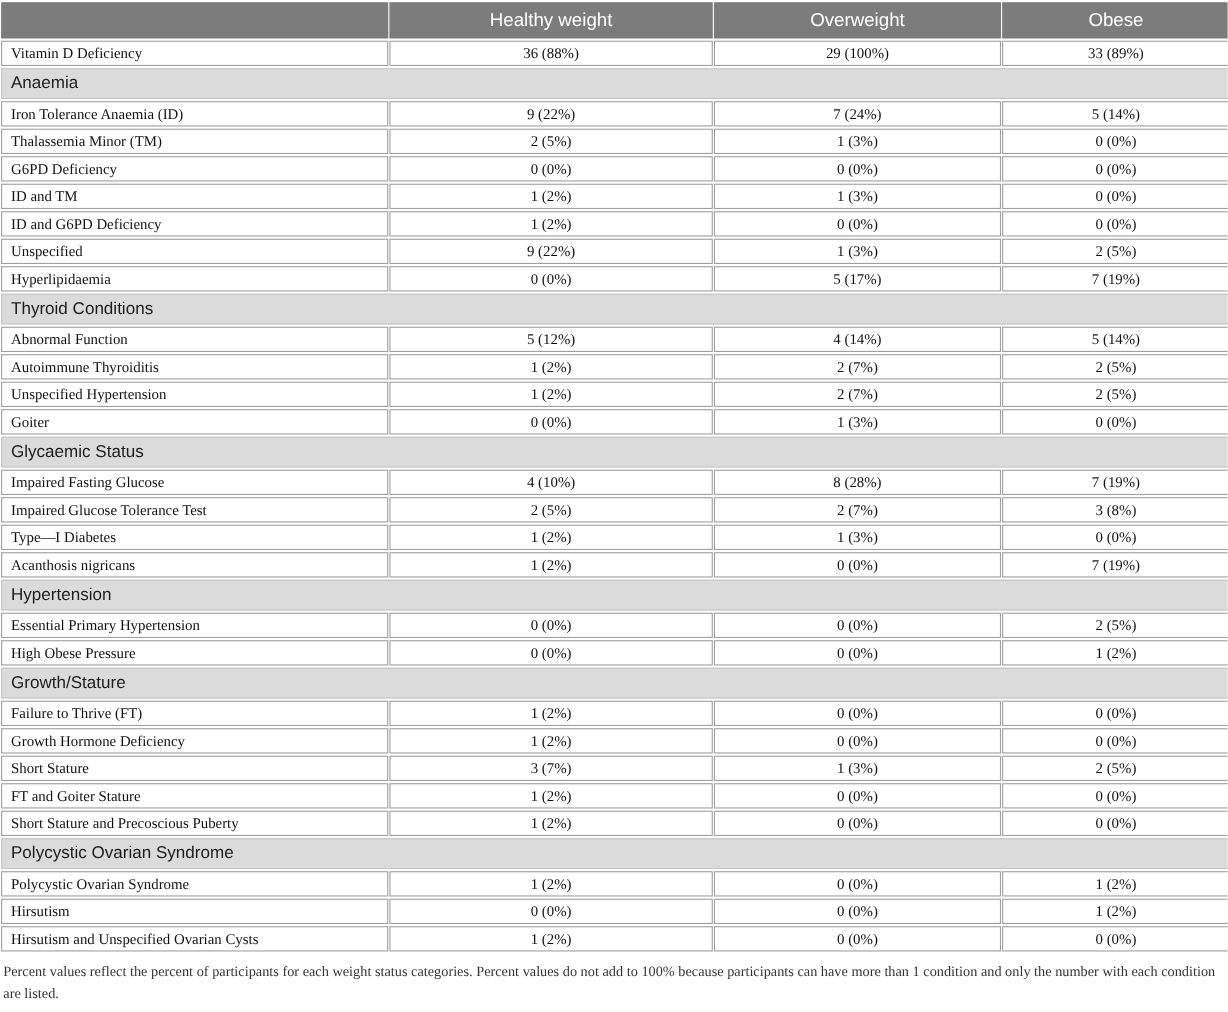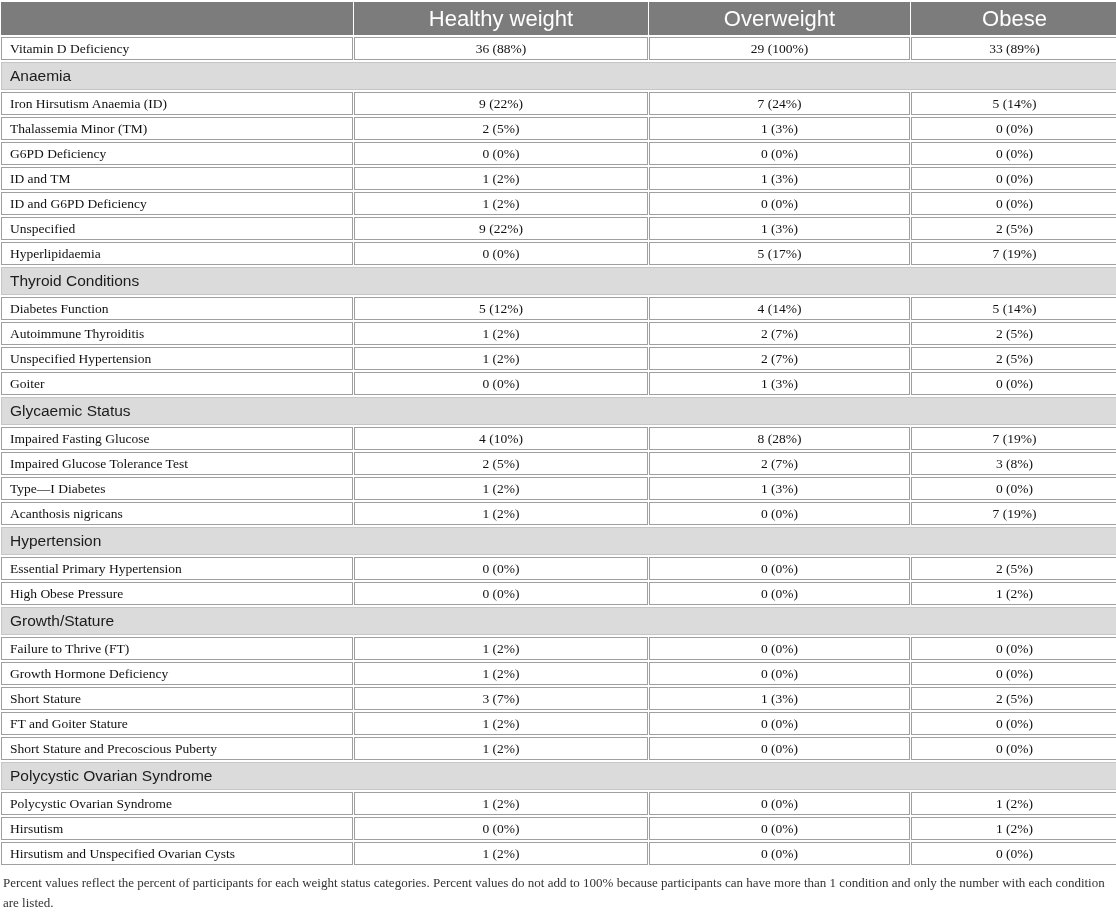--- a/index.html
+++ b/index.html
@@ -19,21 +19,21 @@
   }
   col.c0 { width: 352px; }
   col.c1 { width: 294px; }
   col.c2 { width: 261px; }
   col.c3 { width: 207px; }
   thead th {
     background: #7c7c7c;
     color: #ffffff;
     font-family: "Liberation Sans", sans-serif;
     font-weight: 400;
-    font-size: 22px;
+    font-size: 17px;
     height: 33px;
     text-align: center;
     vertical-align: middle;
   }
   tbody td { vertical-align: middle; }
   .data-row td {
     border: 1px solid #9f9f9f;
     background: #ffffff;
     height: 23px;
     font-size: 13.5px;
@@ -80,21 +80,21 @@
       <tr class="data-row">
         <td class="label-cell">Vitamin D Deficiency</td>
         <td class="value-cell">36 (88%)</td>
         <td class="value-cell">29 (100%)</td>
         <td class="value-cell">33 (89%)</td>
       </tr>
       <tr class="section-row">
         <td colspan="4">Anaemia</td>
       </tr>
       <tr class="data-row">
-        <td class="label-cell">Iron Hirsutism Anaemia (ID)</td>
+        <td class="label-cell">Iron Tolerance Anaemia (ID)</td>
         <td class="value-cell">9 (22%)</td>
         <td class="value-cell">7 (24%)</td>
         <td class="value-cell">5 (14%)</td>
       </tr>
       <tr class="data-row">
         <td class="label-cell">Thalassemia Minor (TM)</td>
         <td class="value-cell">2 (5%)</td>
         <td class="value-cell">1 (3%)</td>
         <td class="value-cell">0 (0%)</td>
       </tr>
@@ -125,21 +125,21 @@
       <tr class="data-row">
         <td class="label-cell">Hyperlipidaemia</td>
         <td class="value-cell">0 (0%)</td>
         <td class="value-cell">5 (17%)</td>
         <td class="value-cell">7 (19%)</td>
       </tr>
       <tr class="section-row">
         <td colspan="4">Thyroid Conditions</td>
       </tr>
       <tr class="data-row">
-        <td class="label-cell">Diabetes Function</td>
+        <td class="label-cell">Abnormal Function</td>
         <td class="value-cell">5 (12%)</td>
         <td class="value-cell">4 (14%)</td>
         <td class="value-cell">5 (14%)</td>
       </tr>
       <tr class="data-row">
         <td class="label-cell">Autoimmune Thyroiditis</td>
         <td class="value-cell">1 (2%)</td>
         <td class="value-cell">2 (7%)</td>
         <td class="value-cell">2 (5%)</td>
       </tr>

